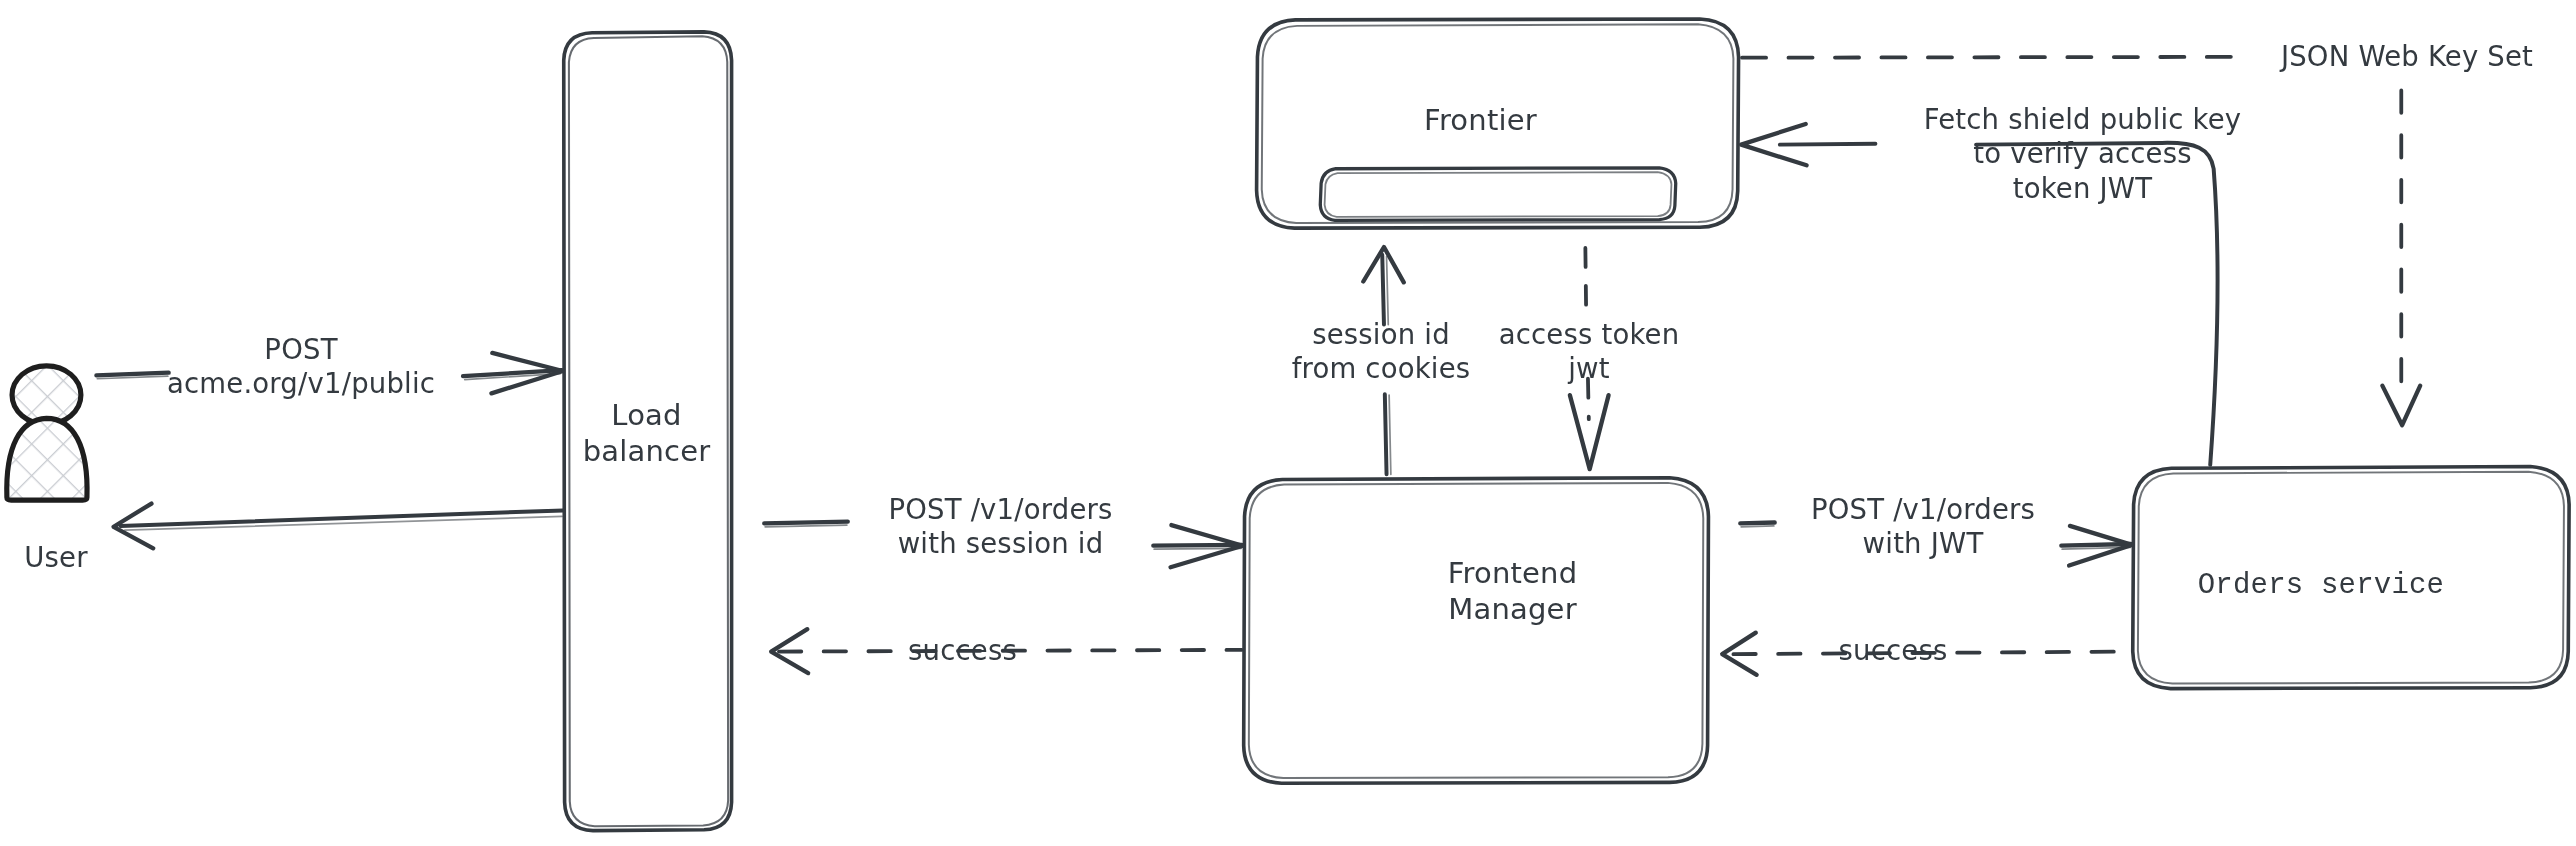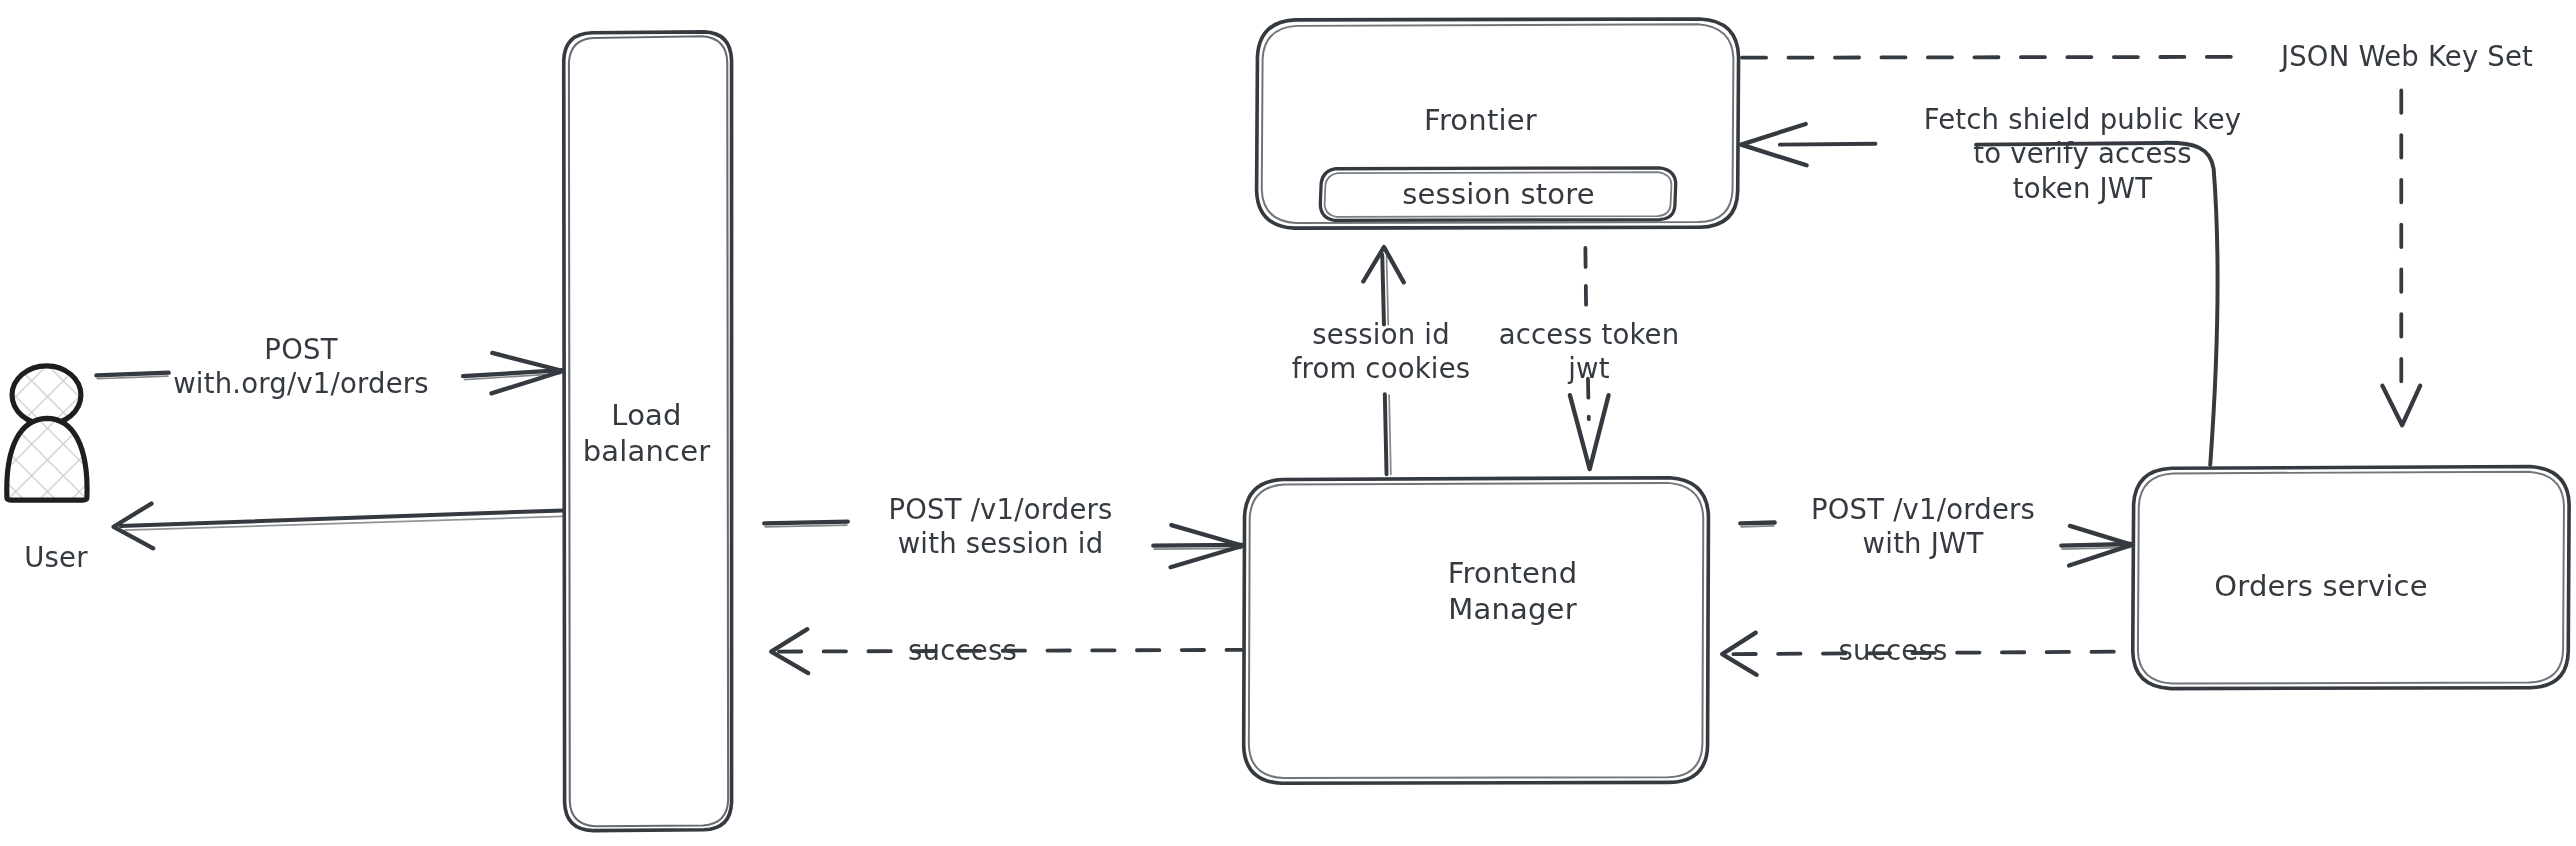--- a/index.html
+++ b/index.html
@@ -127,29 +127,28 @@
     </g>
   </svg>
 
   <div class="lbl user-label" style="left:0px;top:504px;width:112px;margin-top:36px;">User</div>
 
   <div class="lbl node-label" style="left:564px;top:397px;width:165px;">Load
 balancer</div>
 
   <div class="lbl node-label" style="left:1343px;top:102px;width:275px;">Frontier</div>
 
-  <div class="lbl node-label" style="left:1321px;top:176px;width:355px;">session store</div>
 
   <div class="lbl node-label" style="left:1244px;top:555px;width:465px;padding-left:36px;">Frontend
 Manager</div>
 
-  <div class="lbl node-label" style="left:2133px;top:568px;width:376px;">Orders service</div>
+  <div class="lbl node-label" style="left:2133px;top:568px;width:376px;font-family:Liberation Mono, monospace;">Orders service</div>
 
   <div class="lbl edge-label" style="left:129px;top:332px;width:344px;">POST
-with.org/v1/orders</div>
+acme.org/v1/public</div>
 
   <div class="lbl edge-label" style="left:843px;top:492px;width:315px;">POST /v1/orders
 with session id</div>
 
   <div class="lbl edge-label" style="left:878px;top:633px;width:169px;">success</div>
 
   <div class="lbl edge-label" style="left:1222px;top:317px;width:318px;text-align:center;">session id
 from cookies</div>
 
   <div class="lbl edge-label" style="left:1473px;top:317px;width:232px;">access token

